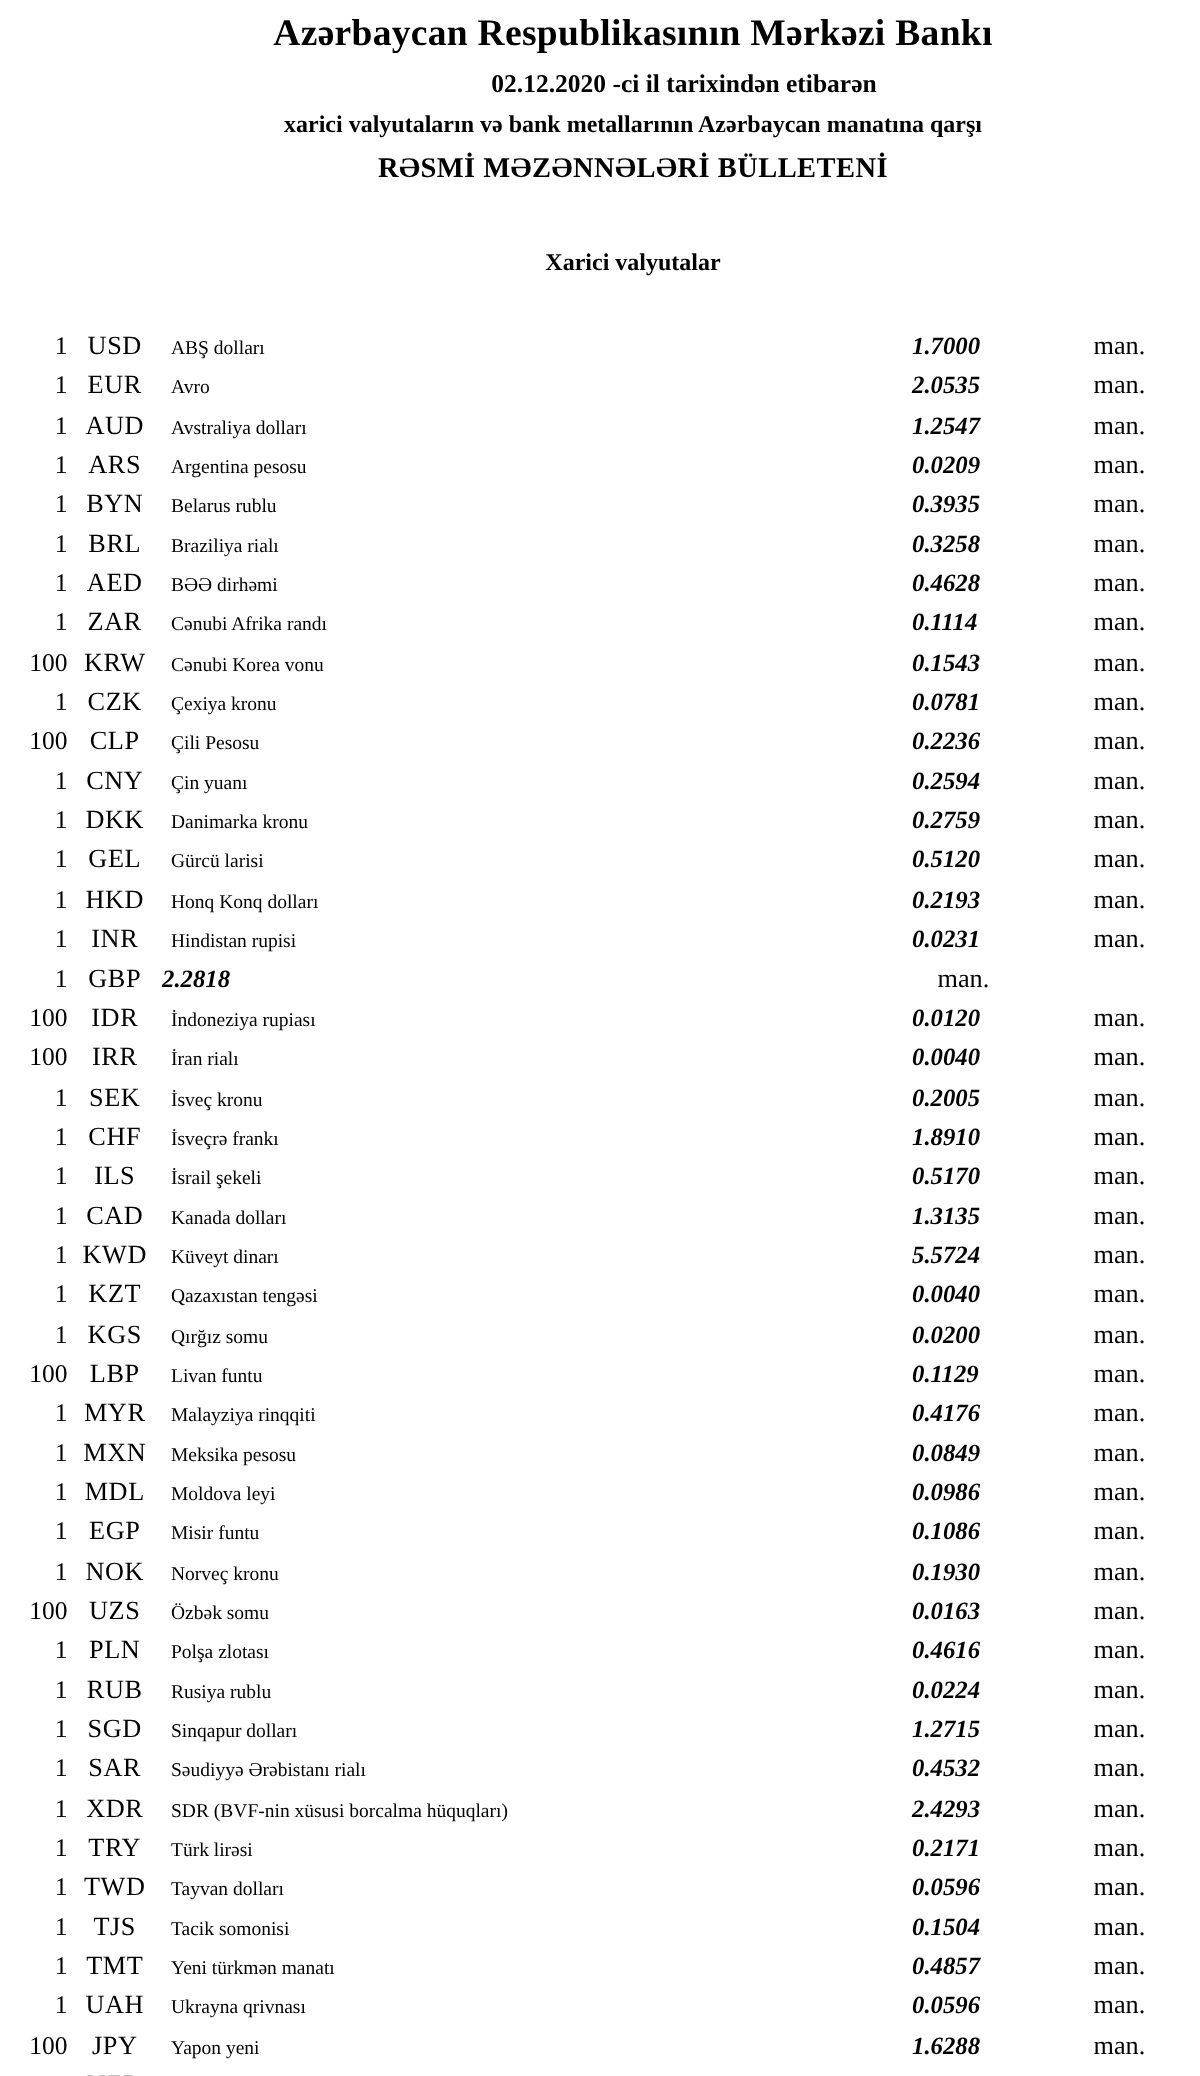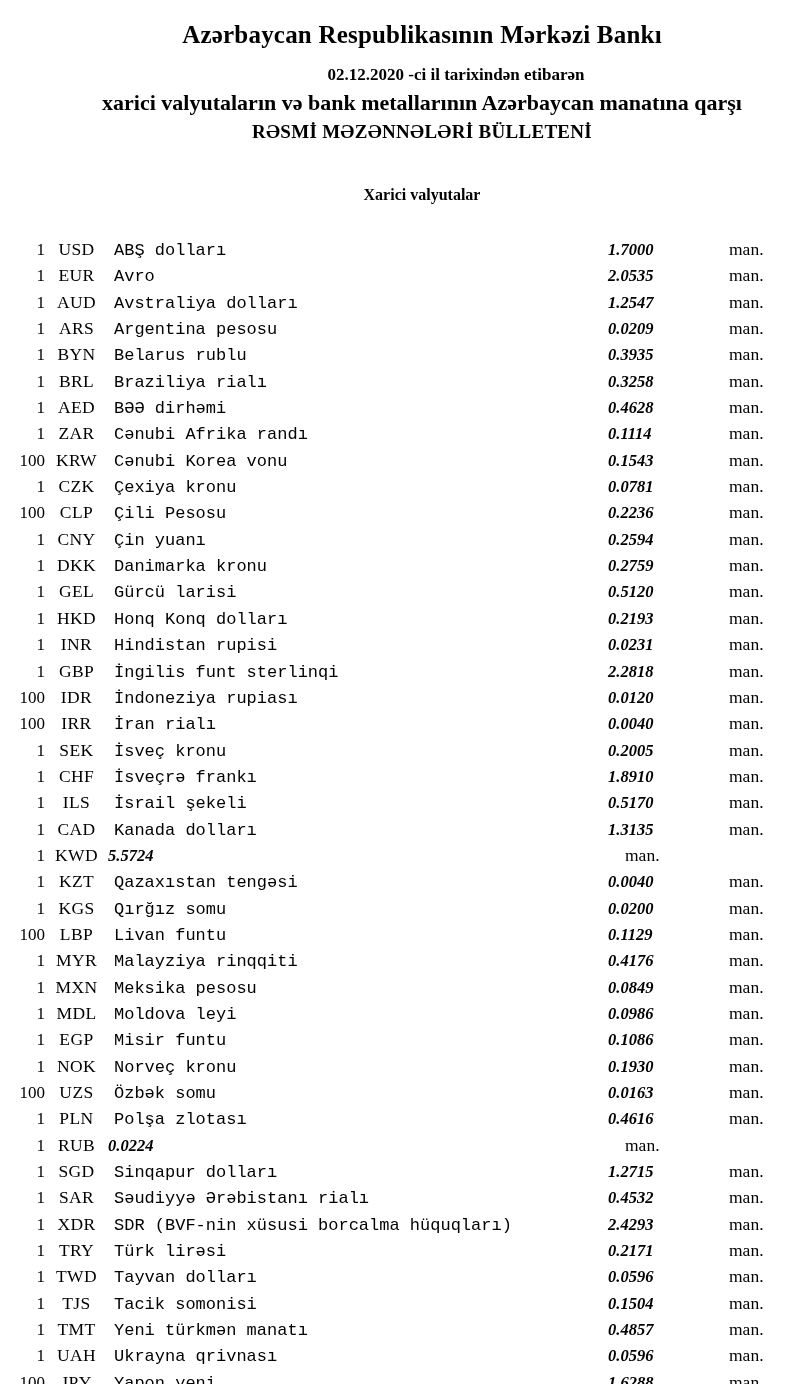--- a/index.html
+++ b/index.html
@@ -23,32 +23,32 @@
   .header-block {
     width: 748px;
     margin-left: 48px;
     padding-top: 8px;
     text-align: center;
   }
   .doc-title {
     font-size: 25px;
     font-weight: bold;
     line-height: 30px;
-    margin: 12px;
+    margin: 0;
     letter-spacing: 0.2px;
   }
   .doc-date {
     font-size: 17px;
     font-weight: bold;
     line-height: 26px;
     margin-top: 5px;
     transform: translateX(34px);
   }
   .doc-subject {
-    font-size: 22px;
+    font-size: 16px;
     font-weight: bold;
     line-height: 26px;
     margin-top: 2px;
   }
   .doc-bulletin {
     font-size: 19px;
     font-weight: bold;
     line-height: 26px;
     margin-top: 3px;
     letter-spacing: 0.3px;
@@ -78,24 +78,23 @@
     font-size: 17px;
   }
   .cell-code {
     text-align: center;
     font-size: 17.5px;
     letter-spacing: 0.4px;
     margin-top: 16px;
   }
   .cell-name {
     padding-left: 6px;
-    font-size: 17px;
+    font-size: 13px;
     white-space: nowrap;
     overflow: hidden;
-    font-family: Liberation Mono, monospace;
   }
   .cell-rate {
     font-weight: bold;
     font-style: italic;
     font-size: 16.5px;
   }
   .cell-unit {
     padding-left: 17px;
     font-size: 17.5px;
   }
@@ -223,21 +222,20 @@
       <div class="rate-row">
         <span class="cell-qty">1</span>
         <span class="cell-code">INR</span>
         <span class="cell-name">Hindistan rupisi</span>
         <span class="cell-rate">0.0231</span>
         <span class="cell-unit">man.</span>
       </div>
       <div class="rate-row">
         <span class="cell-qty">1</span>
         <span class="cell-code">GBP</span>
-        <span class="cell-name">İngilis funt sterlinqi</span>
         <span class="cell-rate">2.2818</span>
         <span class="cell-unit">man.</span>
       </div>
       <div class="rate-row">
         <span class="cell-qty">100</span>
         <span class="cell-code">IDR</span>
         <span class="cell-name">İndoneziya rupiası</span>
         <span class="cell-rate">0.0120</span>
         <span class="cell-unit">man.</span>
       </div>
@@ -272,20 +270,21 @@
       <div class="rate-row">
         <span class="cell-qty">1</span>
         <span class="cell-code">CAD</span>
         <span class="cell-name">Kanada dolları</span>
         <span class="cell-rate">1.3135</span>
         <span class="cell-unit">man.</span>
       </div>
       <div class="rate-row">
         <span class="cell-qty">1</span>
         <span class="cell-code">KWD</span>
+        <span class="cell-name">Küveyt dinarı</span>
         <span class="cell-rate">5.5724</span>
         <span class="cell-unit">man.</span>
       </div>
       <div class="rate-row">
         <span class="cell-qty">1</span>
         <span class="cell-code">KZT</span>
         <span class="cell-name">Qazaxıstan tengəsi</span>
         <span class="cell-rate">0.0040</span>
         <span class="cell-unit">man.</span>
       </div>
@@ -348,20 +347,21 @@
       <div class="rate-row">
         <span class="cell-qty">1</span>
         <span class="cell-code">PLN</span>
         <span class="cell-name">Polşa zlotası</span>
         <span class="cell-rate">0.4616</span>
         <span class="cell-unit">man.</span>
       </div>
       <div class="rate-row">
         <span class="cell-qty">1</span>
         <span class="cell-code">RUB</span>
+        <span class="cell-name">Rusiya rublu</span>
         <span class="cell-rate">0.0224</span>
         <span class="cell-unit">man.</span>
       </div>
       <div class="rate-row">
         <span class="cell-qty">1</span>
         <span class="cell-code">SGD</span>
         <span class="cell-name">Sinqapur dolları</span>
         <span class="cell-rate">1.2715</span>
         <span class="cell-unit">man.</span>
       </div>

